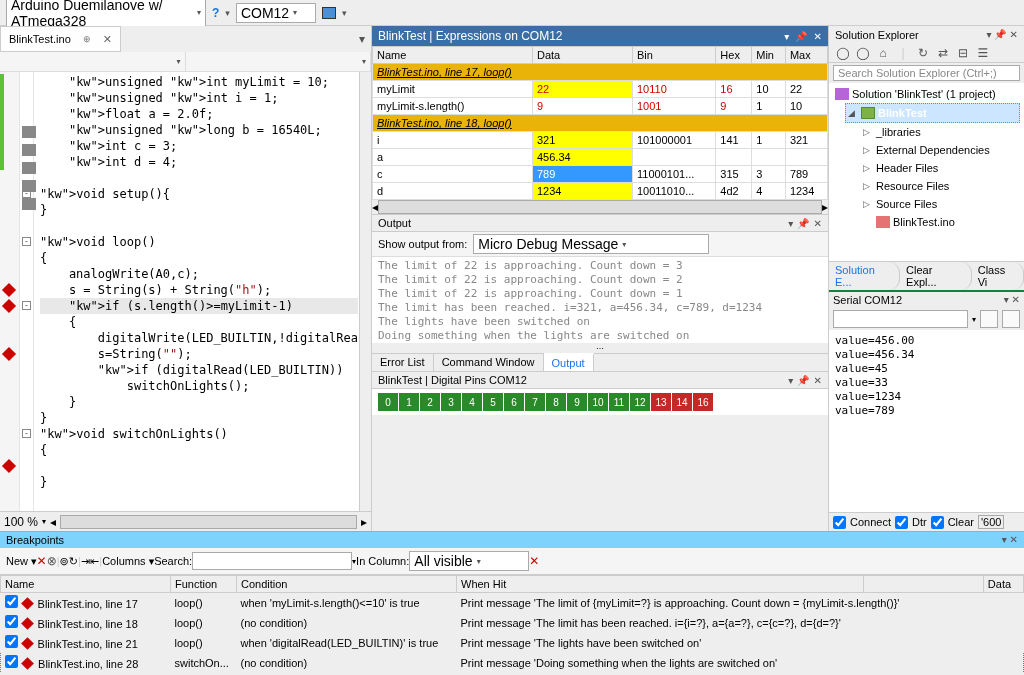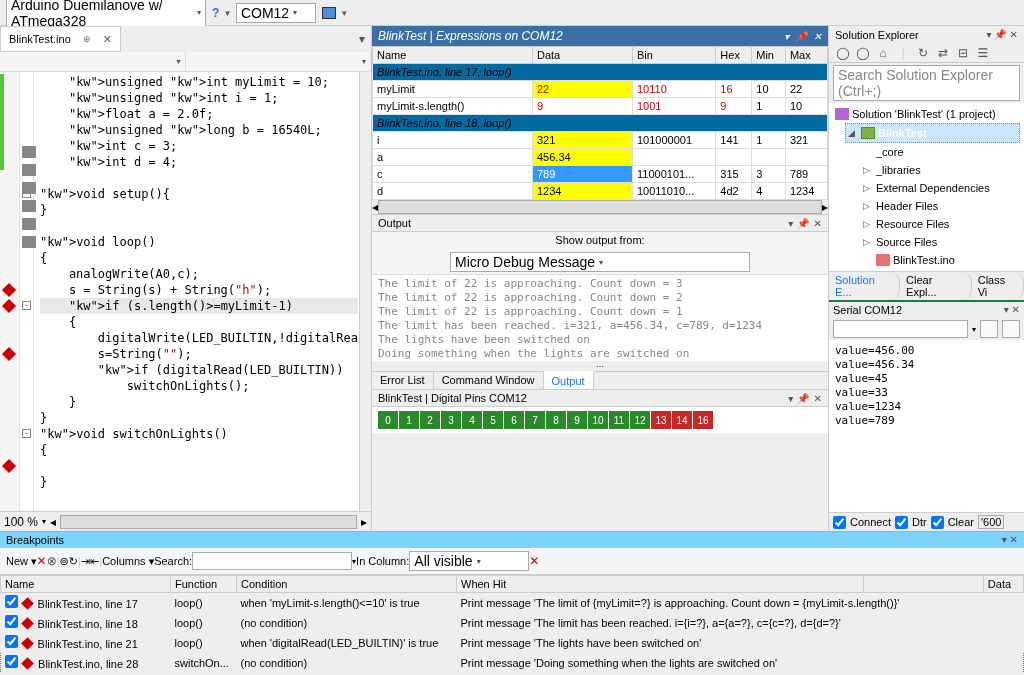--- a/index.html
+++ b/index.html
@@ -28,50 +28,50 @@
 .str { color:#a31515; }
 .greenbar { position:absolute; left:0; width:4px; background:#5bc236; }
 .bp { position:absolute; left:-18px; width:10px; height:10px; background:#c00; border-radius:50%; transform:rotate(45deg);}
 .bp.diamond { border-radius:0; }
 .fold { position:absolute; left:22px; width:9px; height:9px; border:1px solid #888; font-size:8px; line-height:8px; text-align:center; color:#555; background:#fff;}
 .hl-line { background:#e8e8e8; display:inline-block; width:100%;}
 .zoom-bar { height:20px; background:#eee; display:flex; align-items:center; padding:0 4px; gap:4px; border-top:1px solid #ccc;}
 
 
 .middle-col { display:flex; flex-direction:column; }
-.panel-title { background:#3a6ea5; color:#fff; padding:3px 6px; font-size:12px; display:flex; align-items:center; justify-content:space-between;font-style:italic;}
+.panel-title { background:#3a6ea5; color:#fff; padding:3px 6px; font-size:12px; display:flex; align-items:center; justify-content:space-between;}
 .panel-title .ctrls { display:flex; gap:6px; font-size:10px;}
 .expr-table { background:#fff; }
 .expr-table th { background:#eee; border:1px solid #ccc; padding:2px 4px; font-weight:normal; text-align:left; font-size:11px;}
 .expr-table td { border:1px solid #ddd; padding:2px 4px; font-size:11px; }
-.expr-table .group { background:#0369a1; font-style:italic; }
+.expr-table .group { background:#eab308; font-style:italic;text-decoration:underline; }
 .yellow { background:#ffff00; }
 .sel { background:#3399ff; color:#fff;}
 .red { color:#c00;border-radius:8px; }
 .expr-scroll { height:14px; background:#eee; display:flex; align-items:center;}
 .expr-scroll .track{ flex:1; height:14px; background:#ddd; border:1px solid #aaa; position:relative;}
 .output-panel { background:#eee;}
 .panel-head2 { display:flex; justify-content:space-between; align-items:center; padding:2px 6px; font-size:11px; border-top:1px solid #ccc; border-bottom:1px solid #ccc;}
 .panel-head2 .r { display:flex; gap:4px; font-size:10px; color:#555;}
-.output-bar { padding:2px 6px; font-size:11px; background:#f5f5f5; display:flex; align-items:center; gap:6px; border-bottom:1px solid #ddd;flex-direction:column;}
+.output-bar { padding:2px 6px; font-size:11px; background:#f5f5f5; display:flex; align-items:center; gap:6px; border-bottom:1px solid #ddd;}
 .output-text { font-family:Consolas,monospace; font-size:11px; color:#888; padding:2px 6px; line-height:14px; background:#fff; height:86px; overflow:hidden;}
 .output-tabs { display:flex; background:#eee; border-top:1px solid #ccc;}
 .output-tabs div{ padding:2px 8px; font-size:11px; border-right:1px solid #ccc;}
 .output-tabs .active{ background:#fff; color:#1a73e8; border-top:2px solid #fff; margin-top:-1px;}
 .digital-pins-bar { display:flex; padding:4px 6px; gap:1px; background:#fff;}
 .pin { width:20px; height:18px; font-size:10px; display:flex; align-items:center; justify-content:center; color:#fff;}
 .pin.g{ background:#2a8a2a;}
 .pin.r{ background:#c62828;}
 
 
 .right-col { display:flex; flex-direction:column; border-left:1px solid #ccc;}
 .se-head { padding:3px 6px; font-size:11px; display:flex; justify-content:space-between; background:#eee;}
 .se-icons { display:flex; gap:4px; padding:2px 6px; font-size:12px; color:#555; background:#eee; border-bottom:1px solid #ccc;}
 .se-icons span{ width:16px; text-align:center;}
-.se-search { margin:2px 4px; border:1px solid #aaa; padding:1px 4px; font-size:14px; color:#888; background:#fff;}
+.se-search { margin:2px 4px; border:1px solid #aaa; padding:1px 4px; font-size:11px; color:#888; background:#fff;}
 .tree { padding:2px 4px; font-size:11px; line-height:18px; background:#fff; flex:1;}
 .tree .row{ display:flex; align-items:center; gap:3px; padding-left:2px;}
 .tree .row.sel{ background:#cde6ff; border:1px dotted #3399ff;}
 .tree .arrow{ width:10px; font-size:9px; color:#555;}
 .tree .ic{ width:14px; height:12px; display:inline-block;}
 .ic.sol{ background:#b565d8;}
 .ic.proj{ background:#7cb342; border:1px solid #558b2f;}
 .ic.fold{ background:#888;}
 .ic.file{ background:#e57373;}
 .se-tabs { display:flex; background:#eee; border-top:1px solid #ccc; font-size:11px;}
@@ -248,21 +248,21 @@
       <div class="panel-head2">
         <span>Output</span>
         <span class="r">
             <span>▾</span>
             <span>📌</span>
             <span>✕</span>
           </span>
       </div>
       <div class="output-bar">
         <span>Show output from:</span>
-        <div class="combo" style="width:300px">
+        <div class="combo" style="width:236px">
             <span>Micro Debug Message</span>
           </div>
       </div>
       <div class="output-text" id="output-lines">The limit of 22 is approaching. Count down = 3<br>The limit of 22 is approaching. Count down = 2<br>The limit of 22 is approaching. Count down = 1<br>The limit has been reached. i=321, a=456.34, c=789, d=1234<br>The lights have been switched on<br>Doing something when the lights are switched on</div>
       <div style="height:10px;background:#eee;display:flex;align-items:center;justify-content:center;font-size:8px">⋯</div>
       <div class="output-tabs" id="output-tabs">
           <div class="">Error List</div>
           <div class="">Command Window</div>
           <div class="active">Output</div>
         </div>
@@ -312,21 +312,20 @@
       <span>☰</span>
     </div>
     <div class="se-search">Search Solution Explorer (Ctrl+;)</div>
     <div class="tree" id="se-tree">
         <div class="row"><span class="ic sol"></span> Solution 'BlinkTest' (1 project)</div>
         <div class="row sel" style="margin-left:12px">
           <span class="arrow">◢</span>
           <span class="ic proj"></span> 
           <b>BlinkTest</b>
         </div>
-        <div class="row" style="margin-left:28px"><span class="arrow"></span><span class="ic fold"></span> _core</div>
         <div class="row" style="margin-left:28px"><span class="arrow">▷</span><span class="ic fold"></span> _libraries</div>
         <div class="row" style="margin-left:28px"><span class="arrow">▷</span><span class="ic fold"></span> External Dependencies</div>
         <div class="row" style="margin-left:28px"><span class="arrow">▷</span><span class="ic fold"></span> Header Files</div>
         <div class="row" style="margin-left:28px"><span class="arrow">▷</span><span class="ic fold"></span> Resource Files</div>
         <div class="row" style="margin-left:28px"><span class="arrow">▷</span><span class="ic fold"></span> Source Files</div>
         <div class="row" style="margin-left:28px"><span class="arrow"></span><span class="ic file"></span> BlinkTest.ino</div>
       </div>
     <div class="se-tabs" id="se-tabs">
         <div class="active">Solution E...</div>
         <div class="">Clear Expl...</div>

